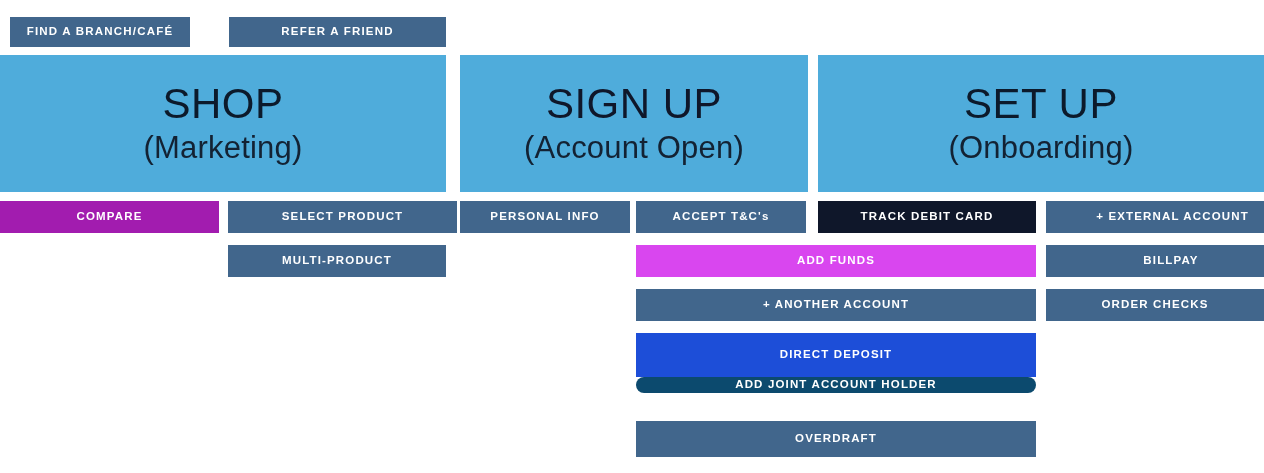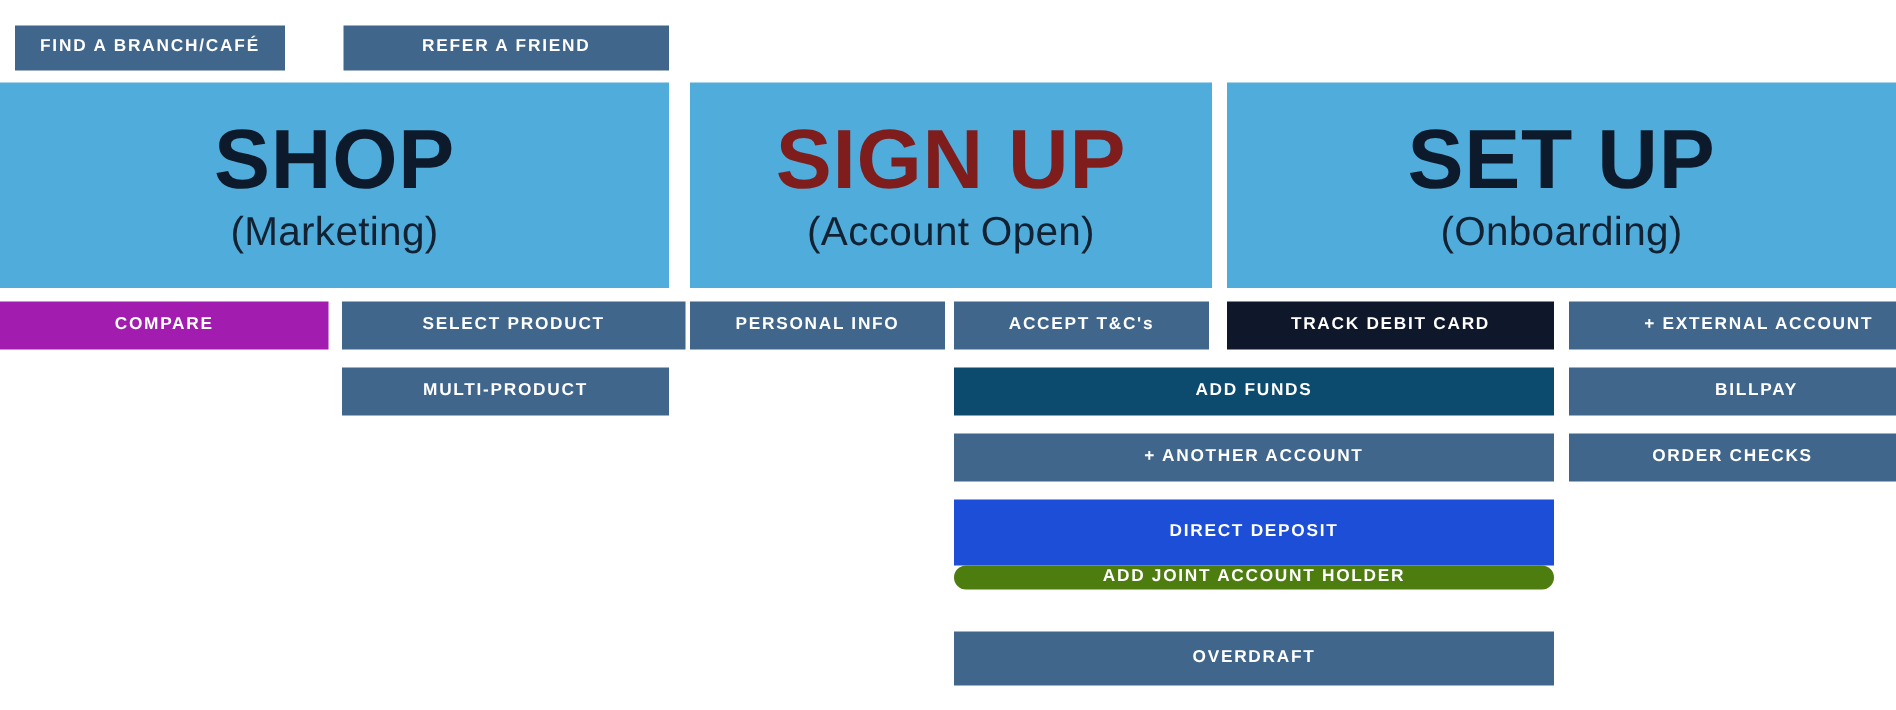--- a/index.html
+++ b/index.html
@@ -52,29 +52,29 @@
     background: #4FACDB;
     display: flex;
     flex-direction: column;
     align-items: center;
     justify-content: center;
     box-sizing: border-box;
     user-select: none;
   }
   .stage-title {
     color: #0C1A2B;
-    font-size: 56px;
-    font-weight: bold;
+    font-size: 42px;
+    font-weight: normal;
     letter-spacing: 0.5px;
     line-height: 1.05;
     margin: 0;
   }
   .stage-sub {
     color: #132233;
-    font-size: 27px;
+    font-size: 31px;
     font-weight: normal;
     letter-spacing: 0.2px;
     line-height: 1.15;
     margin-top: 4px;
   }
 </style>
 </head>
 <body>
 
 <div id="canvas" style="width: 1264px; height: 473px; background: rgb(255, 255, 255);">
@@ -82,38 +82,38 @@
   <div id="utility-button-layer">
       <div class="btn btn-top" style="left: 10px; top: 17px; width: 180px; height: 30px; background: rgb(65, 102, 140); color: rgb(255, 255, 255);">FIND A BRANCH/CAFÉ</div>
       <div class="btn btn-top" style="left: 229px; top: 17px; width: 217px; height: 30px; background: rgb(65, 102, 140); color: rgb(255, 255, 255);">REFER A FRIEND</div>
     </div>
   <div id="stage-layer">
       <div class="stage" style="left: 0px; top: 55px; width: 446px; height: 137px; background: rgb(79, 172, 219);">
         <div class="stage-title" style="color: rgb(12, 26, 43);">SHOP</div>
         <div class="stage-sub">(Marketing)</div>
       </div>
       <div class="stage" style="left: 460px; top: 55px; width: 348px; height: 137px; background: rgb(79, 172, 219);">
-        <div class="stage-title" style="color: #7f1d1d;">SIGN UP</div>
+        <div class="stage-title" style="color: #0f172a;">SIGN UP</div>
         <div class="stage-sub">(Account Open)</div>
       </div>
       <div class="stage" style="left: 818px; top: 55px; width: 446px; height: 137px; background: rgb(79, 172, 219);">
         <div class="stage-title" style="color: rgb(12, 26, 43);">SET UP</div>
         <div class="stage-sub">(Onboarding)</div>
       </div>
     </div>
   <div id="action-button-layer">
       <div class="btn btn-row" style="left: 0px; top: 201px; width: 219px; height: 32px; background: #a21caf; color: rgb(255, 255, 255);">COMPARE</div>
       <div class="btn btn-row" style="left: 228px; top: 201px; width: 229px; height: 32px; background: rgb(65, 102, 140); color: rgb(255, 255, 255);">SELECT PRODUCT</div>
       <div class="btn btn-row" style="left: 228px; top: 245px; width: 218px; height: 32px; background: rgb(65, 102, 140); color: rgb(255, 255, 255);">MULTI-PRODUCT</div>
       <div class="btn btn-row" style="left: 460px; top: 201px; width: 170px; height: 32px; background: rgb(65, 102, 140); color: rgb(255, 255, 255);">PERSONAL INFO</div>
       <div class="btn btn-row" style="left: 636px; top: 201px; width: 170px; height: 32px; background: rgb(65, 102, 140); color: rgb(255, 255, 255);">ACCEPT T&amp;C's</div>
       <div class="btn btn-row" style="left: 818px; top: 201px; width: 218px; height: 32px; background: #0f172a; color: rgb(255, 255, 255);">TRACK DEBIT CARD</div>
       <div class="btn btn-row" style="left: 1046px; top: 201px; width: 218px; height: 32px; background: rgb(65, 102, 140); color: rgb(255, 255, 255); padding-left: 41px;">+ EXTERNAL ACCOUNT</div>
-      <div class="btn btn-row" style="left: 636px; top: 245px; width: 400px; height: 32px; background: #0c4a6e; color: rgb(255, 255, 255);">ADD FUNDS</div>
+      <div class="btn btn-row" style="left: 636px; top: 245px; width: 400px; height: 32px; background: #d946ef; color: rgb(255, 255, 255);">ADD FUNDS</div>
       <div class="btn btn-row" style="left: 1046px; top: 245px; width: 250px; height: 32px; background: rgb(65, 102, 140); color: rgb(255, 255, 255);">BILLPAY</div>
       <div class="btn btn-row" style="left: 636px; top: 289px; width: 400px; height: 32px; background: rgb(65, 102, 140); color: rgb(255, 255, 255);">+ ANOTHER ACCOUNT</div>
       <div class="btn btn-row" style="left: 1046px; top: 289px; width: 218px; height: 32px; background: rgb(65, 102, 140); color: rgb(255, 255, 255);">ORDER CHECKS</div>
       <div class="btn btn-row" style="left: 636px; top: 333px; width: 400px; height: 44px; background: #1d4ed8; color: rgb(255, 255, 255);">DIRECT DEPOSIT</div>
-      <div class="btn btn-row" style="left: 636px; top: 377px; width: 400px; height: 16px; background: #4d7c0f; color: rgb(255, 255, 255); border-radius: 12px;">ADD JOINT ACCOUNT HOLDER</div>
+      <div class="btn btn-row" style="left: 636px; top: 377px; width: 400px; height: 16px; background: #0c4a6e; color: rgb(255, 255, 255); border-radius: 12px;">ADD JOINT ACCOUNT HOLDER</div>
       <div class="btn btn-row" style="left: 636px; top: 421px; width: 400px; height: 36px; background: rgb(65, 102, 140); color: rgb(255, 255, 255);">OVERDRAFT</div>
     </div>
 
 </div>
 
 </body></html>

